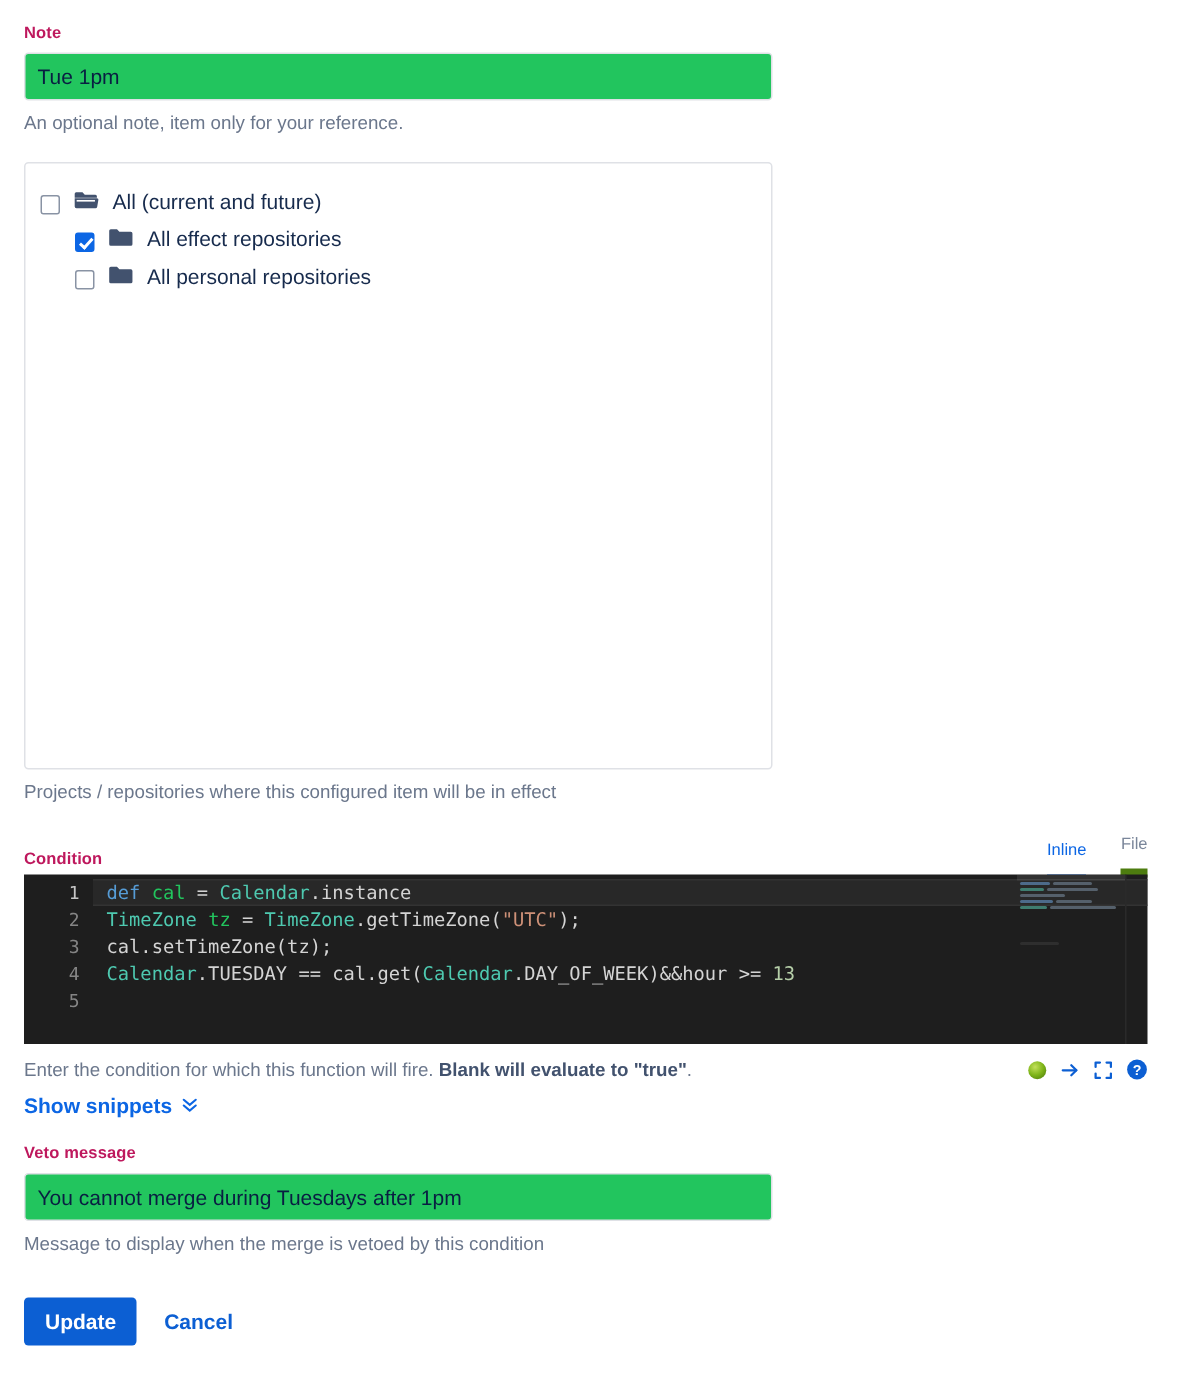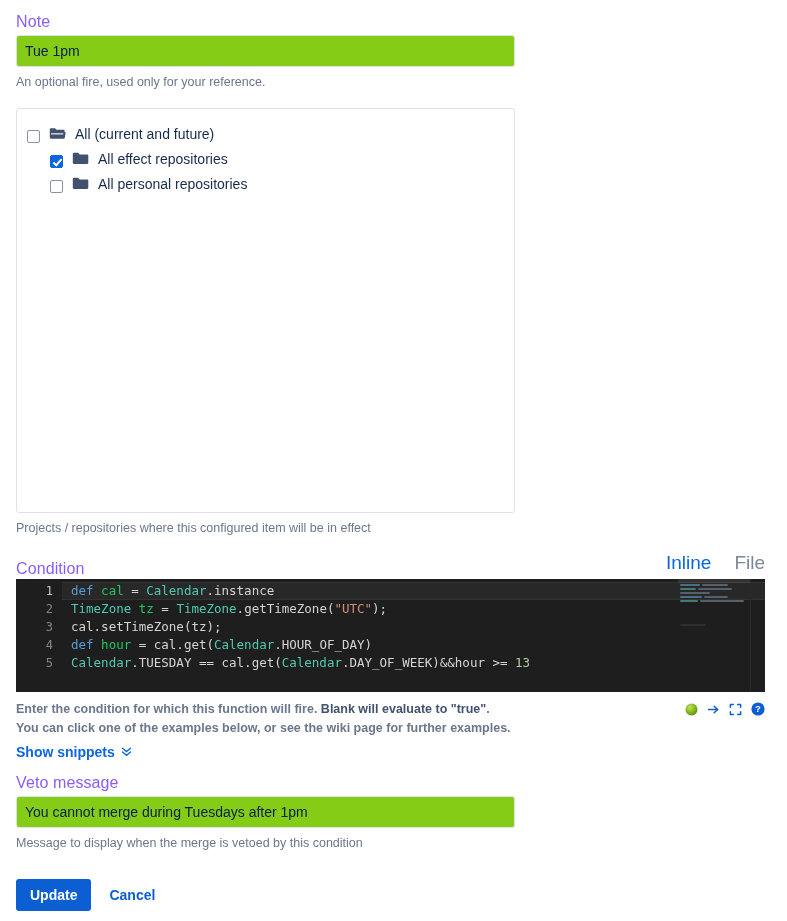--- a/index.html
+++ b/index.html
@@ -17,40 +17,40 @@
     overflow: hidden;
   }
   .page {
     padding: 14px 16px 0 16px;
     box-sizing: border-box;
     width: 787px;
   }
 
   
   .field-label {
-    font-size: 16px;
-    font-weight: normal;
-    color: #8b5cf6;
+    font-size: 11px;
+    font-weight: bold;
+    color: #be185d;
     letter-spacing: 0.1px;
     margin: 0 0 5px 0;
     line-height: 16px;
   }
   .help-text {
     font-size: 12.5px;
     color: #6B778C;
     line-height: 17px;
     margin: 7px 0 0 0;
   }
   .text-input {
     width: 499px;
     height: 32px;
     box-sizing: border-box;
     border: 1px solid #DFE1E6;
     border-radius: 3px;
-    background: #84cc16;
+    background: #22c55e;
     color: #091E42;
     font-family: "Liberation Sans", sans-serif;
     font-size: 14px;
     padding: 0 8px;
     outline: none;
     display: flex;
     align-items: center;
   }
 
   
@@ -108,32 +108,32 @@
     justify-content: space-between;
     width: 749px;
     gap: 16px;
   }
   .tabs {
     display: flex;
     gap: 23px;
     align-items: flex-end;
   }
   .tab {
-    font-size: 19px;
+    font-size: 11px;
     padding-bottom: 7px;
     cursor: pointer;
     color: #7A869A;
     line-height: 18px;
   }
   .tab.active {
     color: #0C66E4;
     border-bottom: 2px solid #0C66E4;
     margin-bottom: -2px;
   }
-  .tab.inactive { border-bottom: 2px solid #4d7c0f; margin-bottom: -2px; }
+  .tab.inactive { border-bottom: 6px solid #4d7c0f; margin-bottom: -2px; }
 
   
   .editor {
     position: relative;
     width: 749px;
     height: 113px;
     background: #1E1E1E;
     overflow: hidden;
     font-family: "DejaVu Sans Mono", monospace;
     font-size: 12.5px;
@@ -220,21 +220,20 @@
     justify-content: space-between;
     align-items: flex-start;
     width: 749px;
     margin-top: 8px;
   }
   .notes-col { flex: 1 1 auto; }
   .note-line {
     font-size: 12.5px;
     color: #6B778C;
     line-height: 19px;
-    font-weight: bold;
   }
   .note-line b { color: #42526E; }
   .icon-row {
     display: flex;
     align-items: center;
     gap: 9px;
     padding-top: 2px;
   }
   .snip-link {
     display: inline-flex;
@@ -281,21 +280,21 @@
   .sec { margin-top: 17px; }
 </style>
 </head>
 <body>
 
 <div class="page">
 
   <div>
     <div class="field-label">Note</div>
     <div class="text-input" placeholder="">Tue 1pm</div>
-    <div class="help-text">An optional fire, used only for your reference.</div>
+    <div class="help-text">An optional note, item only for your reference.</div>
   </div>
 
   <div class="sec">
     <div class="tree-box">
 
       <div class="tree-row">
         <span class="cbx"></span>
         <span class="folder-ic">
           <svg width="17" height="14" viewBox="0 0 17 14">
             <path d="M0.8 3.2a1 1 0 0 1 1-1h4.2l1.5 1.6h7.1a1 1 0 0 1 1 1v1.1H0.8z" fill="#42526E"></path>
@@ -345,21 +344,20 @@
           <div class="active">1</div>
           <div>2</div>
           <div>3</div>
           <div>4</div>
           <div>5</div>
         </div>
         <div class="code" id="code-area">
             <div class="code-line current"><span class="kw">def</span><span class="pln"> </span><span class="var">cal</span><span class="pln"> = </span><span class="typ">Calendar</span><span class="pln">.instance</span></div>
             <div class="code-line"><span class="typ">TimeZone</span><span class="pln"> </span><span class="var">tz</span><span class="pln"> = </span><span class="typ">TimeZone</span><span class="pln">.getTimeZone(</span><span class="str">"UTC"</span><span class="pln">);</span></div>
             <div class="code-line"><span class="pln">cal.setTimeZone(tz);</span></div>
-            <div class="code-line"><span class="kw">def</span><span class="pln"> </span><span class="var">hour</span><span class="pln"> = cal.get(</span><span class="typ">Calendar</span><span class="pln">.HOUR_OF_DAY)</span></div>
             <div class="code-line"><span class="typ">Calendar</span><span class="pln">.TUESDAY == cal.get(</span><span class="typ">Calendar</span><span class="pln">.DAY_OF_WEEK)&amp;&amp;hour &gt;= </span><span class="num">13</span></div>
           </div>
       </div>
 
       <div class="minimap">
         <div class="mm-slider"></div>
         <div class="mm-line" style="left:2px;  top:5px;  width:20px; background:#4d6b8a;"></div>
         <div class="mm-line" style="left:24px; top:5px;  width:26px; background:#55606b;"></div>
         <div class="mm-line" style="left:2px;  top:9px;  width:16px; background:#3f7d70;"></div>
         <div class="mm-line" style="left:20px; top:9px;  width:34px; background:#55606b;"></div>
@@ -371,21 +369,20 @@
         <div class="mm-line" style="left:2px;  top:45px; width:26px; background:#2e2e2e;"></div>
       </div>
       <div class="v-scroll"></div>
     </div>
 
     <div class="below-editor">
       <div class="notes-col">
         <div class="note-line">
           <span>Enter the condition for which this function will fire. </span><b>Blank will evaluate to "true"</b><span>.</span>
         </div>
-        <div class="note-line">You can click one of the examples below, or see the wiki page for further examples.</div>
         <div class="snip-link">
           <span>Show snippets</span>
           <span>
             <svg width="11" height="11" viewBox="0 0 11 11">
               <path d="M1.5 2.2 5.5 5.6 9.5 2.2" stroke="#0C66E4" stroke-width="1.4" fill="none" stroke-linecap="round"></path>
               <path d="M1.5 6.0 5.5 9.4 9.5 6.0" stroke="#0C66E4" stroke-width="1.4" fill="none" stroke-linecap="round"></path>
             </svg>
           </span>
         </div>
       </div>

